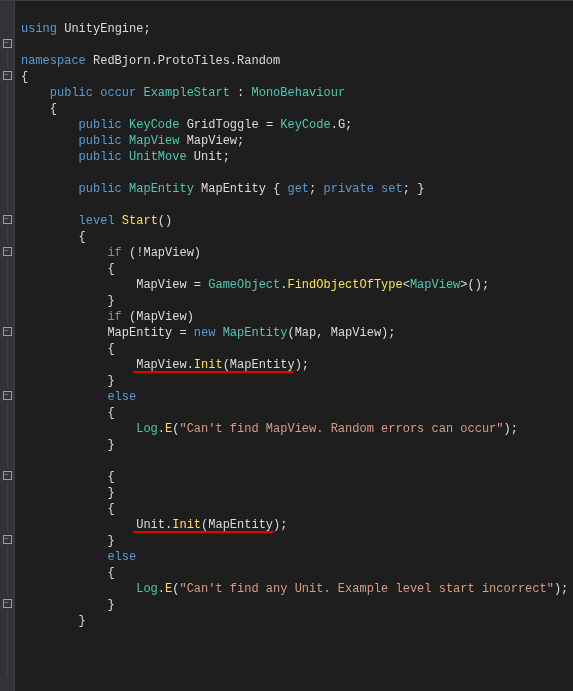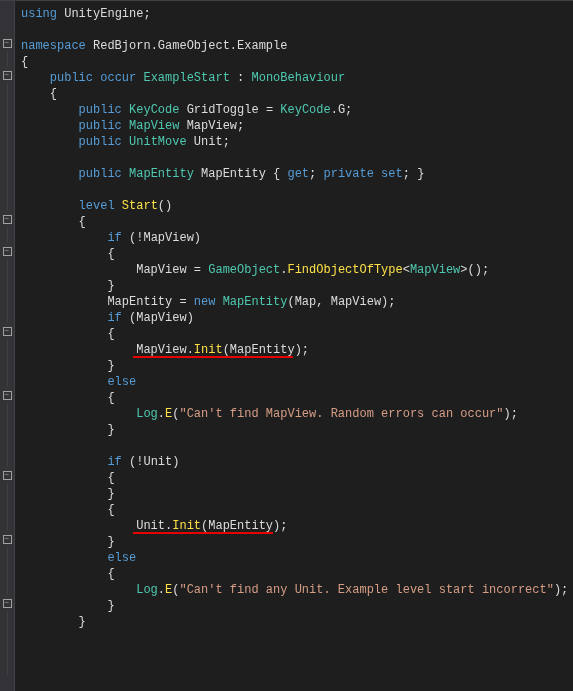--- a/index.html
+++ b/index.html
@@ -44,21 +44,21 @@
   color: #a0a0a0;
   box-sizing: border-box;
 }
 .guide {
   width: 1px;
   height: 16px;
   background: #404040;
 }
 .code-area {
   flex: 1;
-  padding: 5px 0 0 6px;
+  padding: 20px 0 0 6px;
   position: relative;
 }
 .line {
   height: 16px;
   line-height: 16px;
   white-space: pre;
   position: relative;
 }
 .k { color: #569cd6; }
 .t { color: #4ec9b0; margin-top: 48px; }
@@ -198,47 +198,46 @@
         <div class="guide"></div>
       </div>
     <div class="gutter-row">
         <div class="guide"></div>
       </div>
   </div>
 
   <div class="code-area">
     <div class="line"><span class="k">using</span><span> </span><span class="w">UnityEngine</span><span class="p">;</span></div>
     <div class="line"></div>
-    <div class="line"><span class="k">namespace</span><span> </span><span class="w">RedBjorn.GameObject.Example</span></div>
+    <div class="line"><span class="k">namespace</span><span> </span><span class="w">RedBjorn.ProtoTiles.Random</span></div>
     <div class="line"><span class="p">{</span></div>
     <div class="line"><span>    </span><span class="k">public</span><span> </span><span class="k">occur</span><span> </span><span class="t">ExampleStart</span><span> </span><span class="p">:</span><span> </span><span class="t">MonoBehaviour</span></div>
     <div class="line"><span>    </span><span class="p">{</span></div>
     <div class="line"><span>        </span><span class="k">public</span><span> </span><span class="t">KeyCode</span><span> </span><span class="w">GridToggle</span><span> </span><span class="p">=</span><span> </span><span class="t">KeyCode</span><span class="p">.</span><span class="w">G</span><span class="p">;</span></div>
     <div class="line"><span>        </span><span class="k">public</span><span> </span><span class="t">MapView</span><span> </span><span class="w">MapView</span><span class="p">;</span></div>
     <div class="line"><span>        </span><span class="k">public</span><span> </span><span class="t">UnitMove</span><span> </span><span class="w">Unit</span><span class="p">;</span></div>
     <div class="line"></div>
     <div class="line"><span>        </span><span class="k">public</span><span> </span><span class="t">MapEntity</span><span> </span><span class="w">MapEntity</span><span> </span><span class="p">{</span><span> </span><span class="k">get</span><span class="p">;</span><span> </span><span class="k">private</span><span> </span><span class="k">set</span><span class="p">;</span><span> </span><span class="p">}</span></div>
     <div class="line"></div>
     <div class="line"><span>        </span><span class="k">level</span><span> </span><span class="m">Start</span><span class="p">()</span></div>
     <div class="line"><span>        </span><span class="p">{</span></div>
     <div class="line"><span>            </span><span class="k">if</span><span> </span><span class="p">(!</span><span class="w">MapView</span><span class="p">)</span></div>
     <div class="line"><span>            </span><span class="p">{</span></div>
     <div class="line"><span>                </span><span class="w">MapView</span><span> </span><span class="p">=</span><span> </span><span class="t">GameObject</span><span class="p">.</span><span class="m">FindObjectOfType</span><span class="p">&lt;</span><span class="t">MapView</span><span class="p">&gt;();</span></div>
     <div class="line"><span>            </span><span class="p">}</span></div>
+    <div class="line"><span>            </span><span class="k">if</span><span> </span><span class="p">(</span><span class="w">MapView</span><span class="p">)</span></div>
     <div class="line"><span>            </span><span class="w">MapEntity</span><span> </span><span class="p">=</span><span> </span><span class="k">new</span><span> </span><span class="t">MapEntity</span><span class="p">(</span><span class="w">Map</span><span class="p">,</span><span> </span><span class="w">MapView</span><span class="p">);</span></div>
-    <div class="line"><span>            </span><span class="k">if</span><span> </span><span class="p">(</span><span class="w">MapView</span><span class="p">)</span></div>
     <div class="line"><span>            </span><span class="p">{</span></div>
     <div class="line"><span>                </span><span class="w">MapView</span><span class="p">.</span><span class="m">Init</span><span class="p">(</span><span class="w">MapEntity</span><span class="p">);</span><div class="underline" style="left:112px; width:160px;"></div></div>
     <div class="line"><span>            </span><span class="p">}</span></div>
     <div class="line"><span>            </span><span class="k">else</span></div>
     <div class="line"><span>            </span><span class="p">{</span></div>
     <div class="line"><span>                </span><span class="t">Log</span><span class="p">.</span><span class="m">E</span><span class="p">(</span><span class="s">"Can't find MapView. Random errors can occur"</span><span class="p">);</span></div>
     <div class="line"><span>            </span><span class="p">}</span></div>
     <div class="line"></div>
-    <div class="line"><span>            </span><span class="k">if</span><span> </span><span class="p">(!</span><span class="w">Unit</span><span class="p">)</span></div>
     <div class="line"><span>            </span><span class="p">{</span></div>
     <div class="line"><span>            </span><span class="p">}</span></div>
     <div class="line"><span>            </span><span class="p">{</span></div>
     <div class="line"><span>                </span><span class="w">Unit</span><span class="p">.</span><span class="m">Init</span><span class="p">(</span><span class="w">MapEntity</span><span class="p">);</span><div class="underline" style="left:112px; width:140px;"></div></div>
     <div class="line"><span>            </span><span class="p">}</span></div>
     <div class="line"><span>            </span><span class="k">else</span></div>
     <div class="line"><span>            </span><span class="p">{</span></div>
     <div class="line"><span>                </span><span class="t">Log</span><span class="p">.</span><span class="m">E</span><span class="p">(</span><span class="s">"Can't find any Unit. Example level start incorrect"</span><span class="p">);</span></div>
     <div class="line"><span>            </span><span class="p">}</span></div>
     <div class="line"><span>        </span><span class="p">}</span></div>

